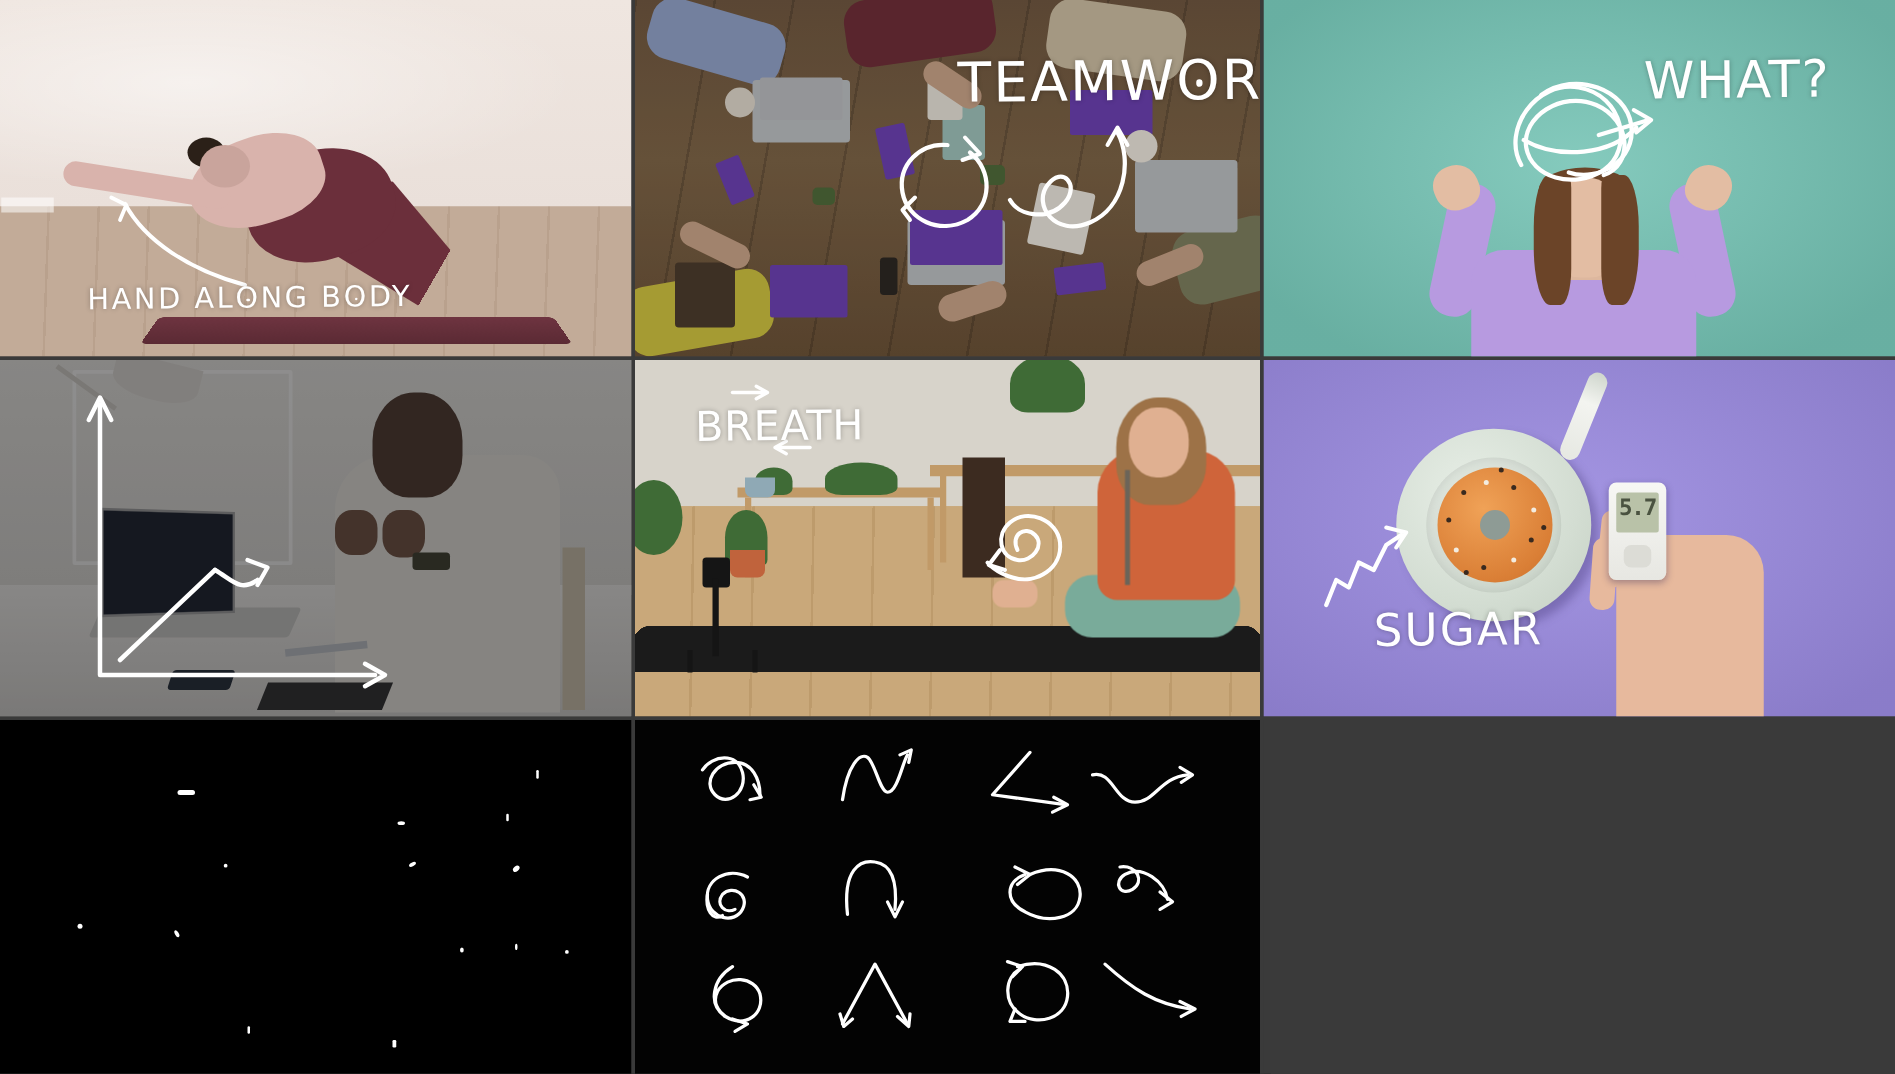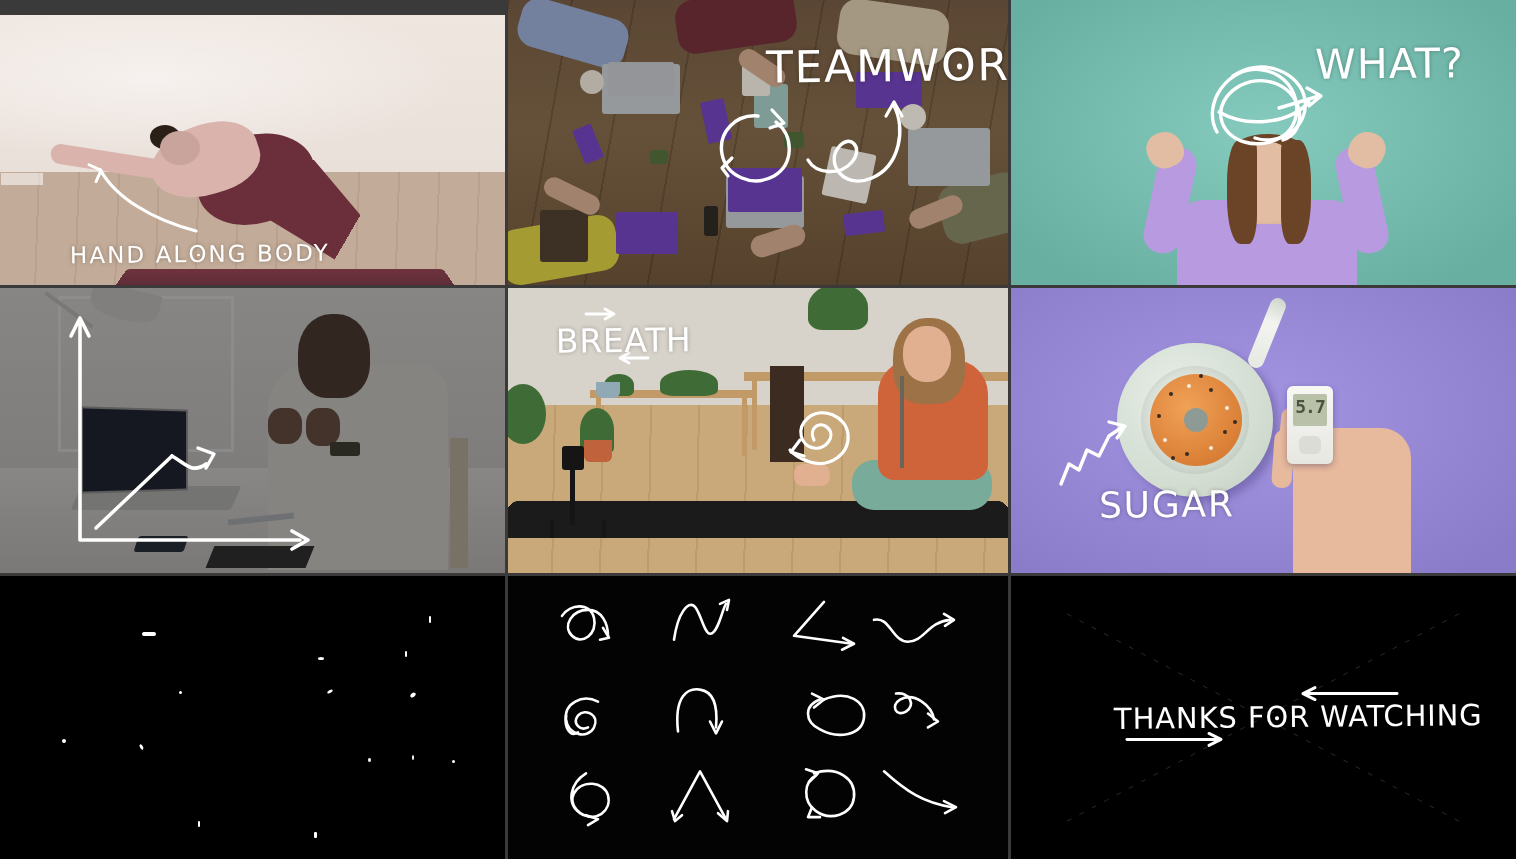--- a/index.html
+++ b/index.html
@@ -32,21 +32,21 @@
     content:"";position:absolute;left:50%;top:52%;
     width:.12em;height:.12em;margin-left:-.06em;margin-top:-.06em;
     border-radius:50%;background:#fff;
   }
 
   svg{position:absolute;left:0;top:0;width:100%;height:100%;overflow:visible;pointer-events:none;}
   .stroke{fill:none;stroke:#fff;stroke-linecap:round;stroke-linejoin:round;}
 
   
   .p1{background:
-      linear-gradient(180deg,#efe6e0 0%,#eae0da 58%,#c9b7a7 58.5%,#b8a08e 100%); margin-top: 15px;}
+      linear-gradient(180deg,#efe6e0 0%,#eae0da 58%,#c9b7a7 58.5%,#b8a08e 100%);}
   .p1 .wallshadow{position:absolute;left:0;top:0;width:100%;height:58%;
     background:radial-gradient(ellipse at 30% 40%,rgba(255,255,255,.5),rgba(0,0,0,0) 62%);}
   .p1 .floor{position:absolute;left:0;top:58%;width:100%;height:42%;
     background:repeating-linear-gradient(92deg,#c2ab98 0 38px,#b9a18d 38px 40px);}
   .p1 .mat{position:absolute;left:120px;top:247px;width:330px;height:34px;
     background:linear-gradient(180deg,#6e3440,#5b2a34);border-radius:4px;
     transform:perspective(300px) rotateX(52deg);}
   .p1 .bodyA{position:absolute;left:150px;top:110px;width:110px;height:70px;
     background:#d9b3ac;border-radius:50% 45% 40% 50%;transform:rotate(-18deg);}
   .p1 .bodyB{position:absolute;left:196px;top:120px;width:120px;height:88px;
@@ -484,33 +484,14 @@
 
         <g>
           <path d="M376 196 C398 216 416 228 444 232"></path>
           <path d="M436 226 L448 232 L437 238"></path>
         </g>
       </g>
     </svg>
   </div>
   <div class="gut"></div>
 
-  <div class="cell p9">
-    <svg viewBox="0 0 505 284" preserveAspectRatio="none">
-      <g stroke="#2a2a2a" stroke-width="1" fill="none" stroke-dasharray="5 9">
-        <path d="M56 38 L252 142"></path>
-          <path d="M448 38 L252 142"></path>
-        <path d="M56 246 L252 142"></path>
-          <path d="M448 246 L252 142"></path>
-      </g>
-      <g class="stroke" style="stroke-width:3">
-        <path d="M116 164 L206 164"></path>
-        <path d="M198 158 L210 164 L198 170"></path>
-        <path d="M386 118 L296 118"></path>
-        <path d="M304 112 L292 118 L304 124"></path>
-      </g>
-    </svg>
-    <div class="hw" style="left:103px;top:127px;font-size:29px;letter-spacing:.03em;">
-      <span>THANKS&nbsp;F<span class="dotO">O</span>R&nbsp;WATCHING</span>
-    </div>
-  </div>
 
 </div>
 
 </body></html>

